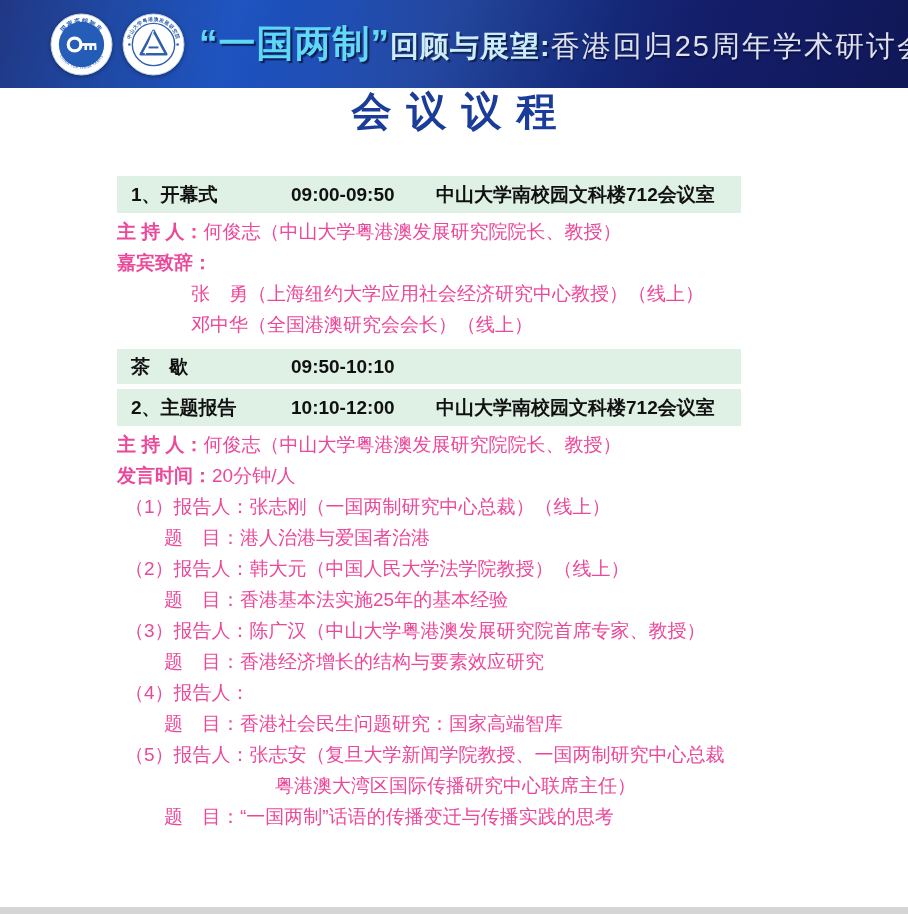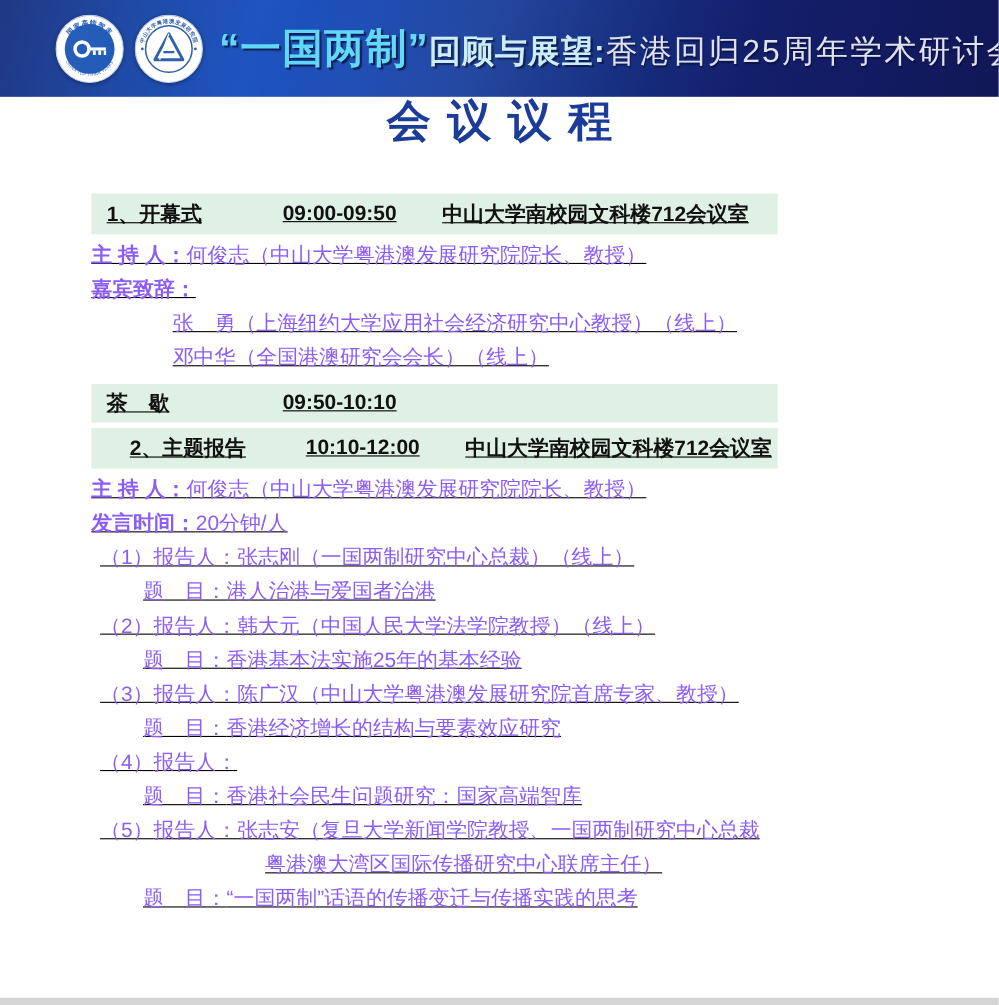--- a/index.html
+++ b/index.html
@@ -49,37 +49,37 @@
 
   
   .page-title {
     height:46px; line-height:46px;
     text-align:center;
     font-size:40px; font-weight:bold; color:#1c3c9a;
     letter-spacing:15px; padding-left:15px;
   }
 
   
-  .content { width:624px; margin-left:83px;text-decoration:underline; }
+  .content { width:624px; margin-left:117px; }
 
   .banner {
     margin-top:42px; height:37px;
     background:#dff0e5;
     display:flex; align-items:center;
     font-size:19px; font-weight:bold; color:#111;
   }
   .banner.tea { margin-top:9px; height:35px; }
-  .banner.second { margin-top:5px;padding-left:21px; }
+  .banner.second { margin-top:5px; }
   .b-label { width:174px; padding-left:14px; white-space:pre; }
   .b-time  { width:145px; }
   .b-venue { flex:1; }
 
   .line {
     height:31px; display:flex; align-items:center;
-    font-size:19px; color:#8b5cf6; white-space:pre;
+    font-size:19px; color:#ec4899; white-space:pre;
   }
   .line .lbl { font-weight:bold; }
   .first-after-banner { margin-top:3px; }
   .indent-name { padding-left:74px; }
   .item   { padding-left:8px; }
   .topic  { padding-left:47px; }
   .cont5  { padding-left:158px; }
 
   .bottom-bar {
     position:absolute; left:0; bottom:0;

